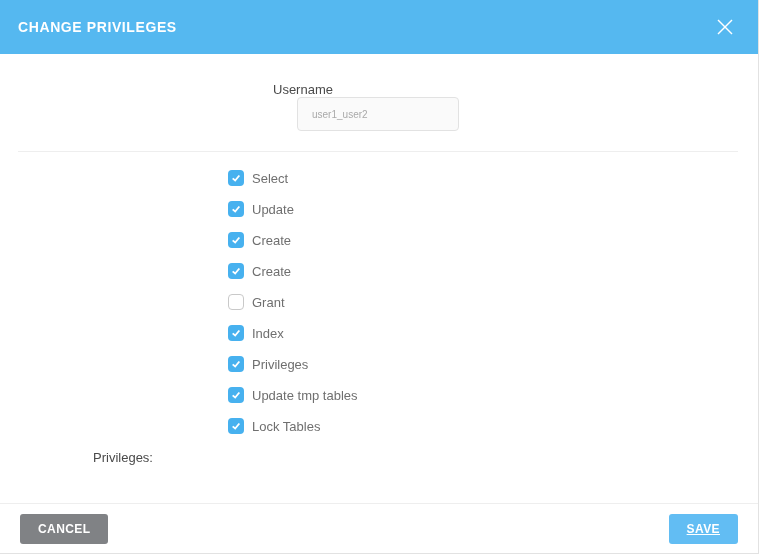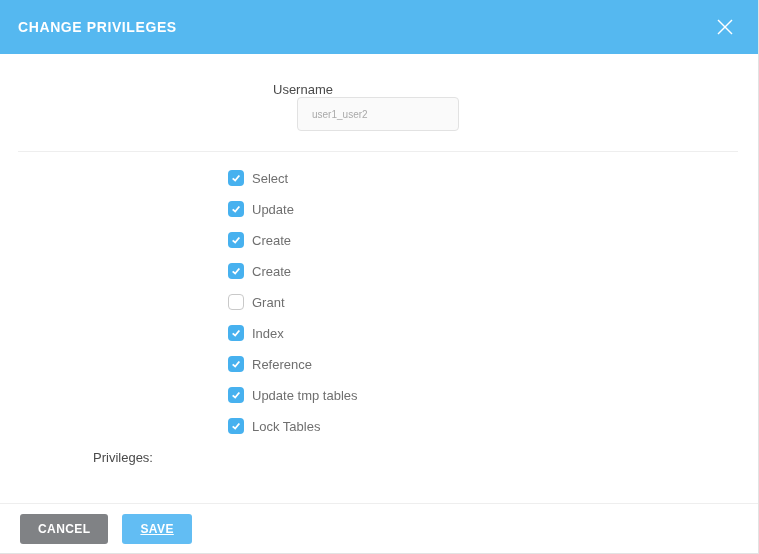--- a/index.html
+++ b/index.html
@@ -112,21 +112,21 @@
     background: #fff;
     border: 1.5px solid #c9c9c9;
   }
   .cb svg { stroke: #fff; stroke-width: 2.2; fill: none; }
 
   .modal-footer {
     border-top: 1px solid #eee;
     height: 50px;
     display: flex;
     align-items: center;
-    justify-content: flex-start;
+    justify-content: space-between;
     gap: 14px;
     padding: 0 20px;
     background: #fff;
   }
   .btn {
     height: 30px;
     border: none;
     border-radius: 3px;
     padding: 0 18px;
     font-size: 12px;
@@ -211,21 +211,21 @@
                   </svg>
                 </span>
                 <span>Index</span>
               </div>
               <div class="priv-item">
                 <span class="cb checked">
                   <svg width="10" height="10" viewBox="0 0 12 12">
                     <polyline points="2,6.5 5,9 10,3"></polyline>
                   </svg>
                 </span>
-                <span>Reference</span>
+                <span>Privileges</span>
               </div>
               <div class="priv-item">
                 <span class="cb checked">
                   <svg width="10" height="10" viewBox="0 0 12 12">
                     <polyline points="2,6.5 5,9 10,3"></polyline>
                   </svg>
                 </span>
                 <span>Update tmp tables</span>
               </div>
               <div class="priv-item">

